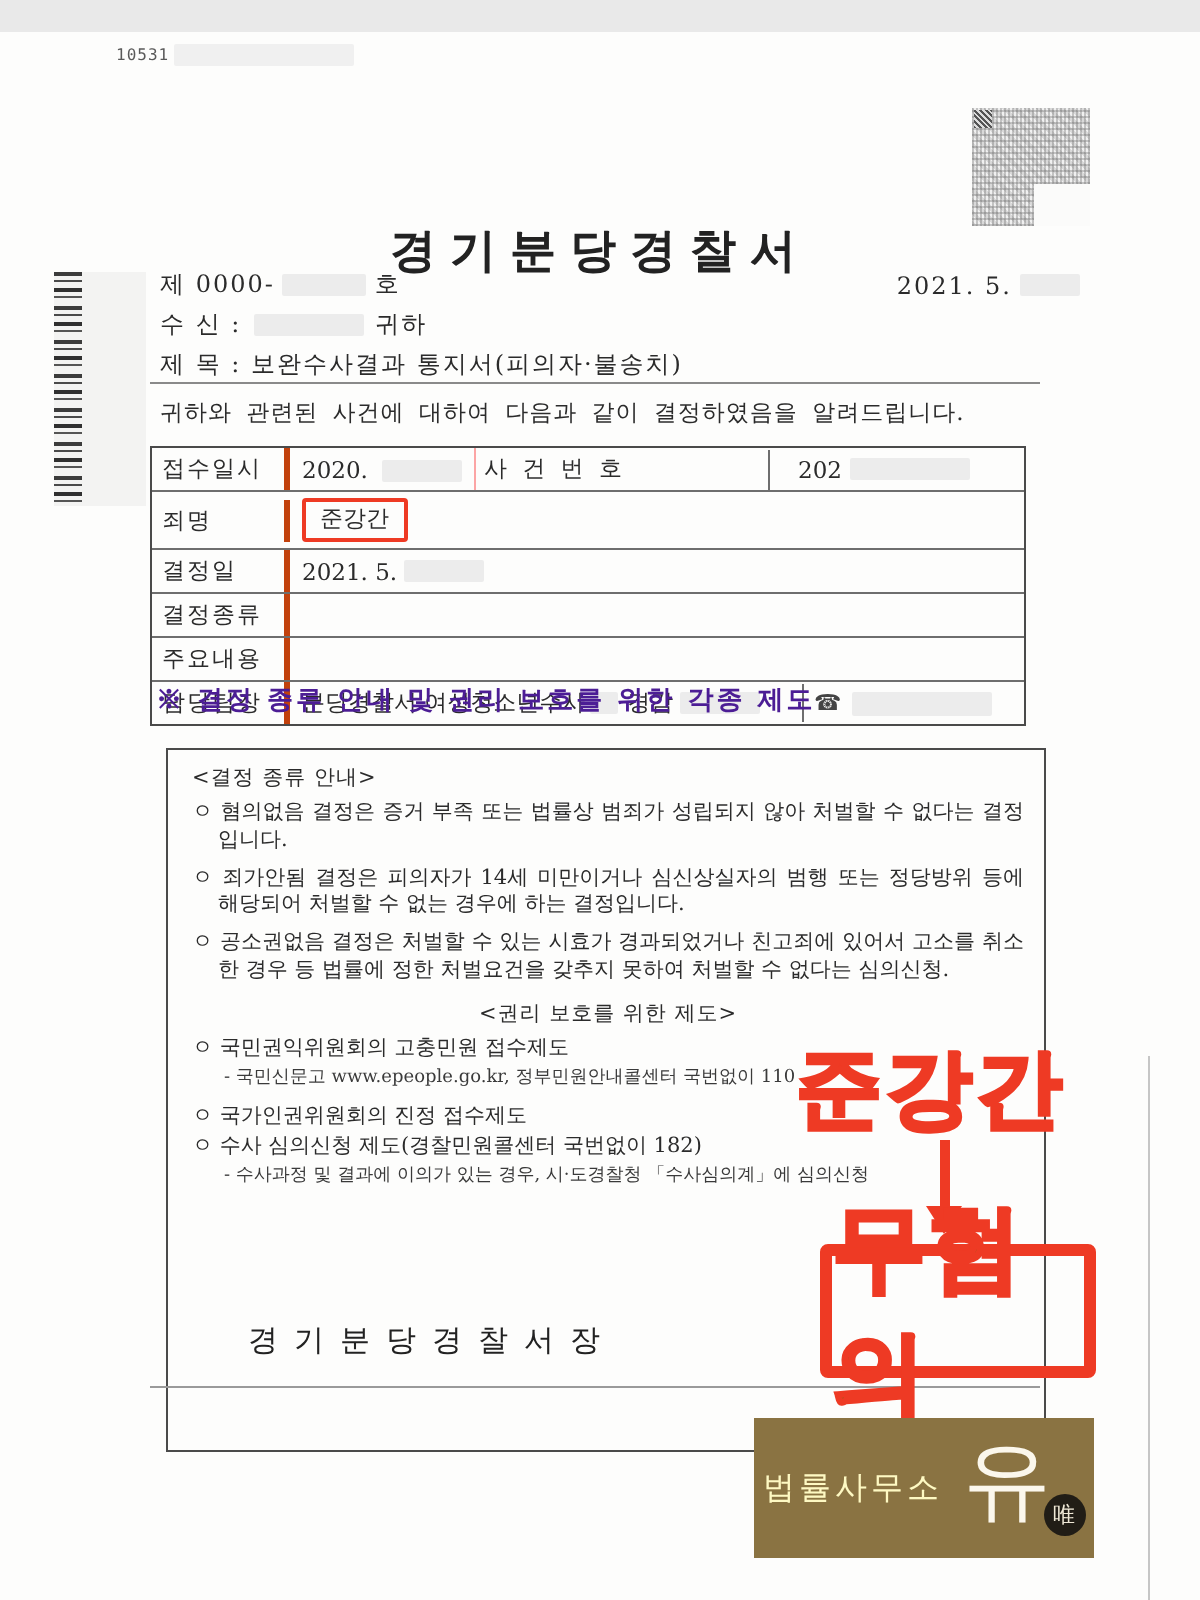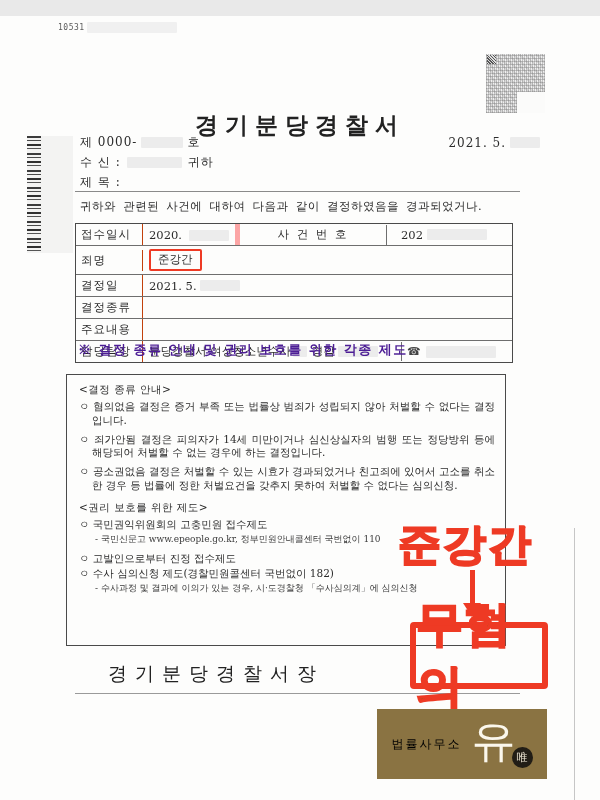--- a/index.html
+++ b/index.html
@@ -55,69 +55,69 @@
 
   .intro{position:absolute;left:80px;top:183px;width:440px;margin:0;font-size:11.5px;
     letter-spacing:.5px;word-spacing:3px;}
 
   
   .ct{position:absolute;left:75px;top:207px;width:438px;border:1.2px solid #4a4a4a;
     font-size:11.5px;box-sizing:border-box;}
   .ct-row{display:flex;align-items:center;border-top:1px solid #6e6e6e;min-height:19px;}
   .ct-row:first-child{border-top:none;}
   .ct-label{width:56px;padding:3px 5px;text-align:justify;text-align-last:justify;
-    border-right:1px solid #c2410c;flex:none;letter-spacing:1px;}
+    border-right:3px solid #c2410c;flex:none;letter-spacing:1px;}
   .ct-val1{width:80px;padding:3px 6px;flex:none;}
-  .ct-label2{width:138px;flex:none;border-left:5px solid #fca5a5;text-align:center;
+  .ct-label2{width:138px;flex:none;border-left:1px solid #fca5a5;
     padding:3px 4px;letter-spacing:2px;}
   .ct-val2{flex:1;border-left:1px solid #6e6e6e;padding:3px 4px 3px 14px;display:flex;align-items:center;}
   .ct-val{flex:1;padding:3px 6px;display:flex;align-items:center;}
   .ct-phone{width:100px;flex:none;border-left:1px solid #6e6e6e;padding:3px 5px;
     display:flex;align-items:center;}
   .redact-sm{width:40px;height:11px;margin-left:3px;}
   .redact-md{width:60px;height:11px;margin-left:4px;}
   .redact-lg{width:70px;height:12px;margin-left:5px;}
   .redbox{border:2px solid #ee3a24;border-radius:2px;padding:1px 7px 2px;display:inline-block;}
   .phone-glyph{font-size:11px;color:#444;}
 
   .notice-heading{position:absolute;left:78px;top:325px;font-size:13px;font-weight:bold;
     letter-spacing:1.5px;color:#4c1d95;}
 
-  .notice-box{position:absolute;left:66px;top:358px;width:440px;height:272px;
+  .notice-box{position:absolute;left:83px;top:358px;width:440px;height:352px;
     border:1.5px solid #4a4a4a;box-sizing:border-box;padding:7px 10px 0 12px;
     font-size:10.5px;line-height:1.32;}
   .guide-title,.rights-title{margin:1px 0 3px;letter-spacing:.5px;}
   .guide-item{margin:0 0 5px;padding-left:13px;text-indent:-13px;text-align:justify;}
   .rights-item{margin:0 0 2px;padding-left:13px;text-indent:-13px;}
   .rights-sub{margin:0 0 6px;padding-left:16px;font-size:9px;color:#3a3a3a;}
-  .rights-title{margin-top:8px;}
+  .rights-title{margin-top:8px;text-align:center;}
 
   .signature{position:absolute;left:0;top:645px;width:72%;text-align:center;
-    font-size:19px;letter-spacing:8px;color:#222;}
+    font-size:15px;letter-spacing:8px;color:#222;}
 
   
   .callout-crime{position:absolute;left:398px;top:500px;font-size:43px;font-weight:900;
     color:#ee3a24;letter-spacing:2px;font-family:"DejaVu Sans","Liberation Sans",sans-serif;
     -webkit-text-stroke:2px #ee3a24;}
   .down-arrow{position:absolute;left:460px;top:554px;width:24px;height:48px;}
   .down-arrow .shaft{position:absolute;left:10px;top:0;width:5px;height:33px;background:#ee3a24;}
   .down-arrow .head{position:absolute;left:3px;top:33px;width:0;height:0;
     border-left:9px solid transparent;border-right:9px solid transparent;border-top:14px solid #ee3a24;}
   .result-box{position:absolute;left:410px;top:606px;width:138px;height:67px;
     border:6px solid #ee3a24;border-radius:4px;box-sizing:border-box;
     display:flex;align-items:center;justify-content:center;}
   .result-box span{font-size:47px;font-weight:900;color:#4d7c0f;letter-spacing:1px;
     font-family:"DejaVu Sans","Liberation Sans",sans-serif;-webkit-text-stroke:2px #ee3a24;}
 
   .scan-edge{position:absolute;left:574px;top:512px;width:1px;height:283px;background:#c6c6c6;}
 
   
   .logo{position:absolute;left:377px;top:693px;width:170px;height:70px;background:#8a7342;
     display:flex;align-items:center;justify-content:center;}
-  .logo-firm{font-size:12px;color:#000000;letter-spacing:2px;margin-right:10px;
+  .logo-firm{font-size:16px;color:#fef9c3;letter-spacing:2px;margin-right:10px;
     font-family:"DejaVu Sans","Liberation Sans",sans-serif;}
   .logo-char{font-size:44px;color:#fbf7ec;line-height:1;margin-top:-6px;}
   .logo-seal{width:21px;height:21px;border-radius:50%;background:#211d16;color:#efe8d6;
     font-size:11px;display:flex;align-items:center;justify-content:center;
     align-self:flex-end;margin:0 0 11px -4px;}
 </style>
 </head>
 <body>
 
 <div class="page">
@@ -149,25 +149,26 @@
   </div>
 
   <div class="hdr-row recipient-row">
     <span>수 신 :</span>
     <span class="redact w55"></span>
     <span>귀하</span>
   </div>
 
   <div class="hdr-row subject-row">
     <span>제 목 :</span>&nbsp;
+    <span>보완수사결과 통지서(피의자·불송치)</span>
   </div>
 
   <div class="rule top-rule"></div>
 
-  <p class="intro">귀하와 관련된 사건에 대하여 다음과 같이 결정하였음을 경과되었거나.</p>
+  <p class="intro">귀하와 관련된 사건에 대하여 다음과 같이 결정하였음을 알려드립니다.</p>
 
   <div class="ct">
     <div class="ct-row">
       <span class="ct-label">접수일시</span>
       <span class="ct-val1">
         <span>2020.</span>
         <span class="redact redact-sm"></span>
       </span>
       <span class="ct-label2">사 건 번 호</span>
       <span class="ct-val2">
@@ -213,21 +214,21 @@
   <div class="notice-heading">※ 결정 종류 안내 및 권리 보호를 위한 각종 제도</div>
 
   <div class="notice-box">
     <p class="guide-title">&lt;결정 종류 안내&gt;</p>
     <p class="guide-item">ㅇ 혐의없음 결정은 증거 부족 또는 법률상 범죄가 성립되지 않아 처벌할 수 없다는 결정입니다.</p>
     <p class="guide-item">ㅇ 죄가안됨 결정은 피의자가 14세 미만이거나 심신상실자의 범행 또는 정당방위 등에 해당되어 처벌할 수 없는 경우에 하는 결정입니다.</p>
     <p class="guide-item">ㅇ 공소권없음 결정은 처벌할 수 있는 시효가 경과되었거나 친고죄에 있어서 고소를 취소한 경우 등 법률에 정한 처벌요건을 갖추지 못하여 처벌할 수 없다는 심의신청.</p>
     <p class="rights-title">&lt;권리 보호를 위한 제도&gt;</p>
     <p class="rights-item">ㅇ 국민권익위원회의 고충민원 접수제도</p>
     <p class="rights-sub">- 국민신문고 www.epeople.go.kr, 정부민원안내콜센터 국번없이 110</p>
-    <p class="rights-item">ㅇ 고발인으로부터 진정 접수제도</p>
+    <p class="rights-item">ㅇ 국가인권위원회의 진정 접수제도</p>
     <p class="rights-item">ㅇ 수사 심의신청 제도(경찰민원콜센터 국번없이 182)</p>
     <p class="rights-sub">- 수사과정 및 결과에 이의가 있는 경우, 시·도경찰청 「수사심의계」에 심의신청</p>
   </div>
 
   <div class="signature">경기분당경찰서장</div>
 
   <div class="rule footer-rule"></div>
 
   <div class="callout-crime">준강간</div>
 

